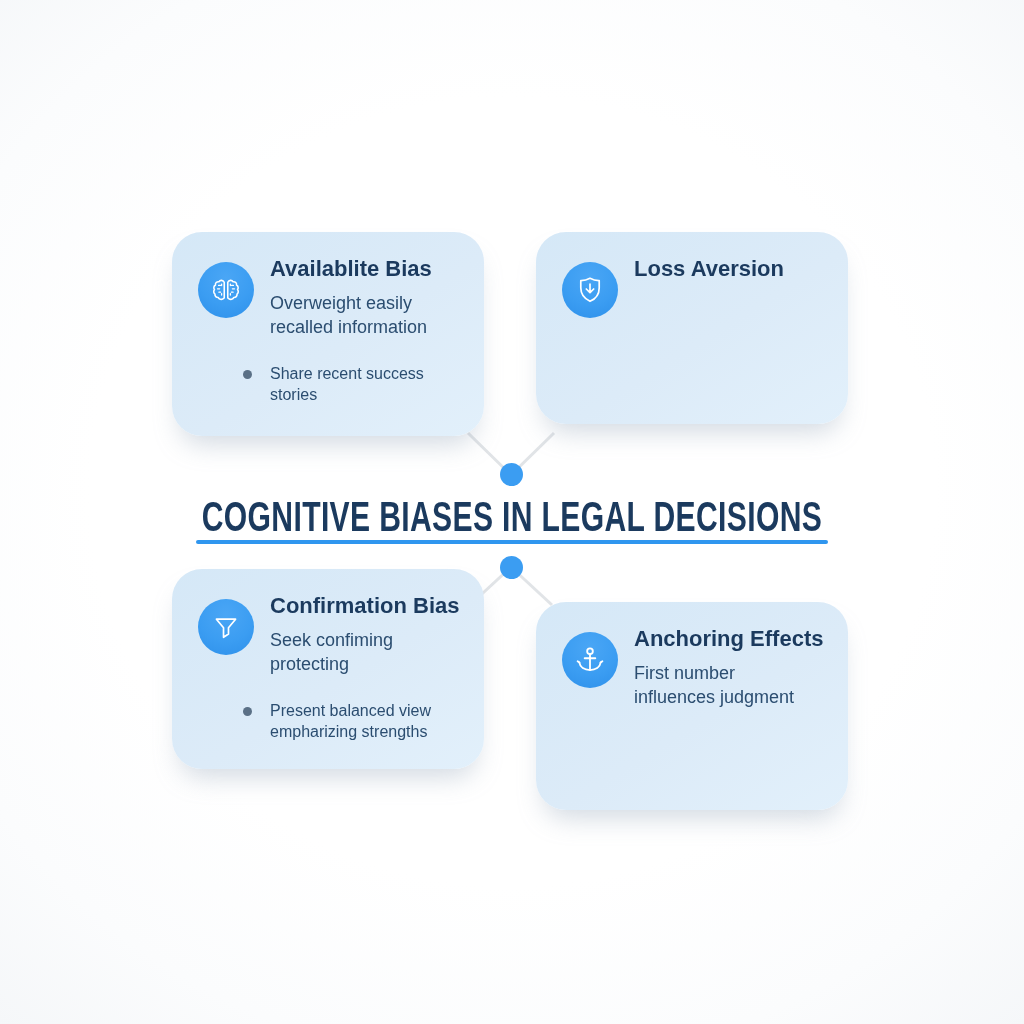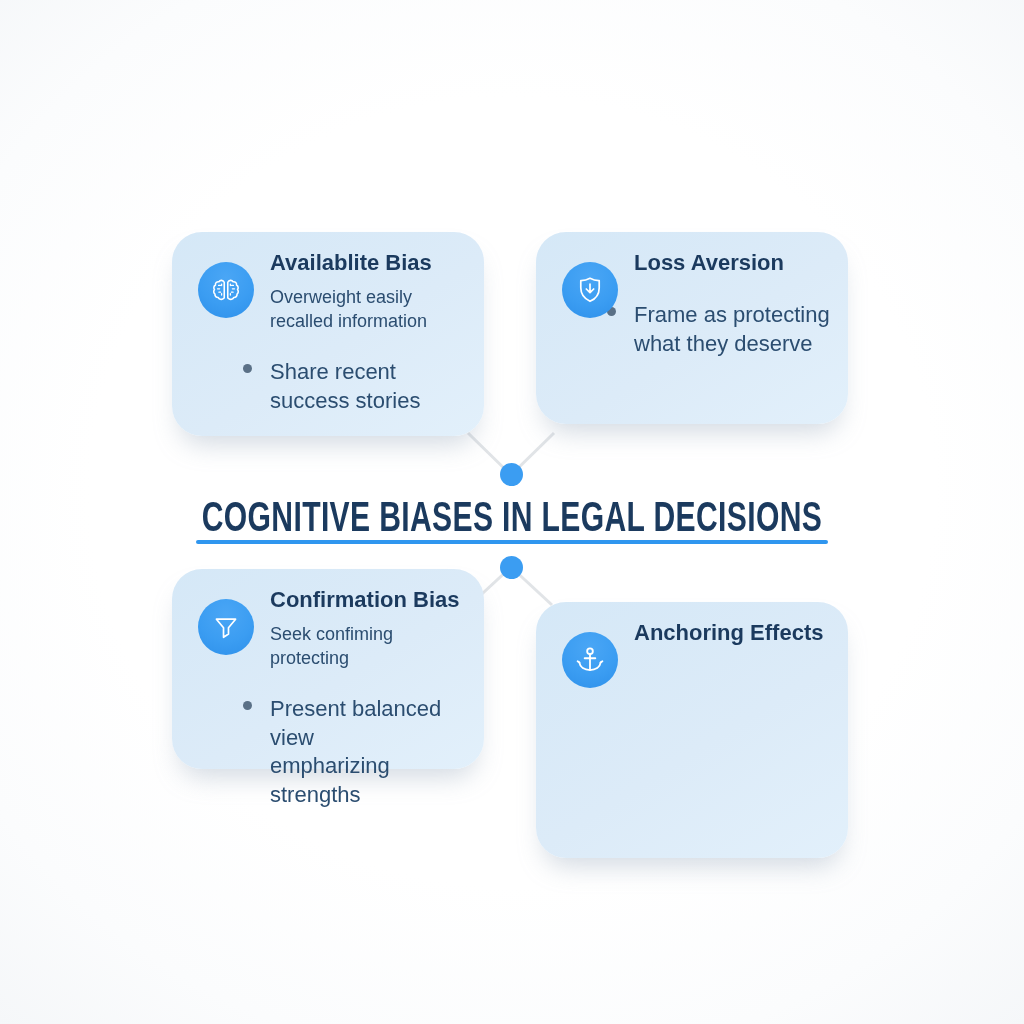--- a/index.html
+++ b/index.html
@@ -70,41 +70,41 @@
     position: absolute;
     width: 312px;
     border-radius: 30px;
     background: linear-gradient(148deg, #d5e8f7 0%, #dcebf8 55%, #e2f0fb 100%);
     box-shadow: 0 16px 26px -8px rgba(140, 158, 180, 0.38);
     z-index: 2;
   }
   .card-tl { left: 172px; top: 232px; height: 204px; }
   .card-tr { left: 536px; top: 232px; height: 192px; }
   .card-bl { left: 172px; top: 569px; height: 200px; }
-  .card-br { left: 536px; top: 602px; height: 256px; }
+  .card-br { left: 536px; top: 602px; height: 208px; }
 
   .card-icon {
     position: absolute;
     left: 26px;
     top: 30px;
     width: 56px;
     height: 56px;
     border-radius: 50%;
     background: radial-gradient(circle at 50% 28%, #4aa6f5 0%, #3b9df2 55%, #2e90ea 100%);
     display: flex;
     align-items: center;
     justify-content: center;
   }
   .card-icon svg {
     width: 34px;
     height: 34px;
     display: block;
   }
 
-  .card-body { padding: 18px 10px 20px 98px; }
+  .card-body { padding: 24px 10px 20px 98px; }
 
   .card-title {
     font-size: 22px;
     font-weight: 700;
     color: #1b3a5e;
     line-height: 1.2;
     margin: 0 0 10px 0;
   }
   .card-desc {
     font-size: 18px;
@@ -119,21 +119,21 @@
   }
   .bullet-dot {
     flex: none;
     width: 9px;
     height: 9px;
     border-radius: 50%;
     background: #5a7086;
     margin: 6px 18px 0 0;
   }
   .bullet-text {
-    font-size: 22px;
+    font-size: 16px;
     line-height: 1.3;
     color: #2b4d70;
     white-space: pre-line;
   }
 </style>
 </head>
 <body>
 
 <div class="stage">
 
@@ -171,25 +171,20 @@
 
   <div class="card card-tr">
     <div class="card-icon">
       <svg viewBox="0 0 48 48" fill="none" stroke="#ffffff" stroke-width="2.4" stroke-linecap="round" stroke-linejoin="round">
         <path d="M24 7.5 C28.2 9.8 32.6 10.9 37 10.8 V21 C37 29.6 31.8 36.5 24 40 C16.2 36.5 11 29.6 11 21 V10.8 C15.4 10.9 19.8 9.8 24 7.5 Z"></path>
         <path d="M24 15.5v11.5 M18.8 22.6 L24 27.8 L29.2 22.6"></path>
       </svg>
     </div>
     <div class="card-body">
       <h3 class="card-title">Loss Aversion</h3>
-      <div class="card-bullet">
-        <span class="bullet-dot"></span>
-        <span class="bullet-text">Frame as protecting
-what they deserve</span>
-      </div>
     </div>
   </div>
 
   <div class="card card-bl">
     <div class="card-icon">
       <svg viewBox="0 0 48 48" fill="none" stroke="#ffffff" stroke-width="2.4" stroke-linecap="round" stroke-linejoin="round">
         <path d="M10.5 13 H37.5 L27.5 25 V34 L20.5 38.5 V25 Z"></path>
       </svg>
     </div>
     <div class="card-body">
@@ -209,16 +204,18 @@
       <svg viewBox="0 0 48 48" fill="none" stroke="#ffffff" stroke-width="2.6" stroke-linecap="round" stroke-linejoin="round">
         <circle cx="24" cy="11.5" r="4"></circle>
         <path d="M24 15.5 V38.2"></path>
         <path d="M16.5 21.5 h15"></path>
         <path d="M9 27.5 C9.8 34.3 16.2 38.2 24 38.2 C31.8 38.2 38.2 34.3 39 27.5"></path>
         <path d="M9 27.5 l-2.5 -1.8 M39 27.5 l2.5 -1.8"></path>
       </svg>
     </div>
     <div class="card-body">
       <h3 class="card-title">Anchoring Effects</h3>
+      <div class="card-desc">First number
+influences judgment</div>
     </div>
   </div>
 
 </div>
 
 </body></html>

